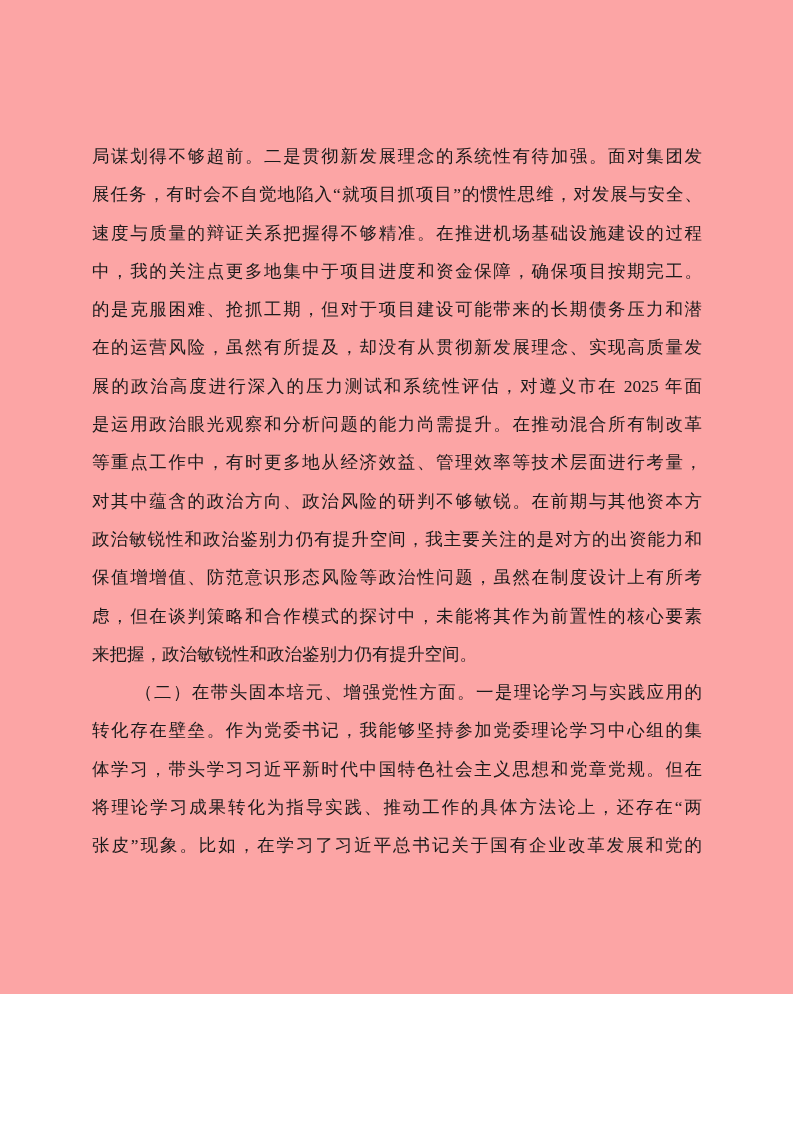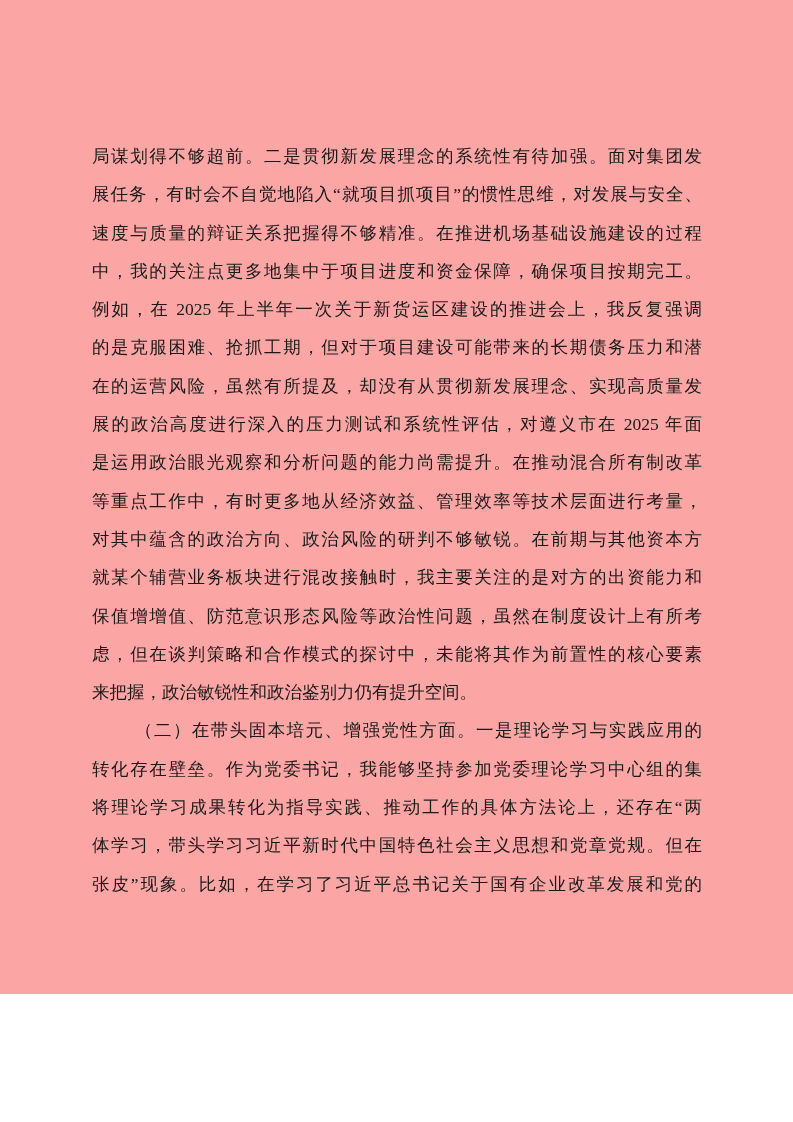--- a/index.html
+++ b/index.html
@@ -57,38 +57,37 @@
 <body>
 
 <div class="page">
 
   <div class="text-block">
 
     <div class="line">局谋划得不够超前。二是贯彻新发展理念的系统性有待加强。面对集团发</div>
     <div class="line">展任务，有时会不自觉地陷入“就项目抓项目”的惯性思维，对发展与安全、</div>
     <div class="line">速度与质量的辩证关系把握得不够精准。在推进机场基础设施建设的过程</div>
     <div class="line">中，我的关注点更多地集中于项目进度和资金保障，确保项目按期完工。</div>
-    <div class="line">例如，在 2025 年上半年一次关于新货运区建设的推进会上，我反复强调</div>
     <div class="line">的是克服困难、抢抓工期，但对于项目建设可能带来的长期债务压力和潜</div>
     <div class="line">在的运营风险，虽然有所提及，却没有从贯彻新发展理念、实现高质量发</div>
     <div class="line">展的政治高度进行深入的压力测试和系统性评估，对遵义市在 2025 年面</div>
     <div class="line">是运用政治眼光观察和分析问题的能力尚需提升。在推动混合所有制改革</div>
     <div class="line">等重点工作中，有时更多地从经济效益、管理效率等技术层面进行考量，</div>
     <div class="line">对其中蕴含的政治方向、政治风险的研判不够敏锐。在前期与其他资本方</div>
-    <div class="line">就某个辅营业务板块进行混改接触时，我主要关注的是对方的出资能力和</div>
+    <div class="line">政治敏锐性和政治鉴别力仍有提升空间，我主要关注的是对方的出资能力和</div>
     <div class="line">保值增增值、防范意识形态风险等政治性问题，虽然在制度设计上有所考</div>
     <div class="line">虑，但在谈判策略和合作模式的探讨中，未能将其作为前置性的核心要素</div>
     <div class="line flush">来把握，政治敏锐性和政治鉴别力仍有提升空间。</div>
 
     <div class="line indent">
       <span class="bold">（二）在带头固本培元、增强党性方面。</span><span>一是理论学习与实践应用的</span>
     </div>
 
     <div class="line">转化存在壁垒。作为党委书记，我能够坚持参加党委理论学习中心组的集</div>
+    <div class="line">体学习，带头学习习近平新时代中国特色社会主义思想和党章党规。但在</div>
     <div class="line">将理论学习成果转化为指导实践、推动工作的具体方法论上，还存在“两</div>
-    <div class="line">体学习，带头学习习近平新时代中国特色社会主义思想和党章党规。但在</div>
     <div class="line">张皮”现象。比如，在学习了习近平总书记关于国有企业改革发展和党的</div>
 
   </div>
 
   <div class="footer">— 2 —</div>
 
 </div>
 
 </body></html>

